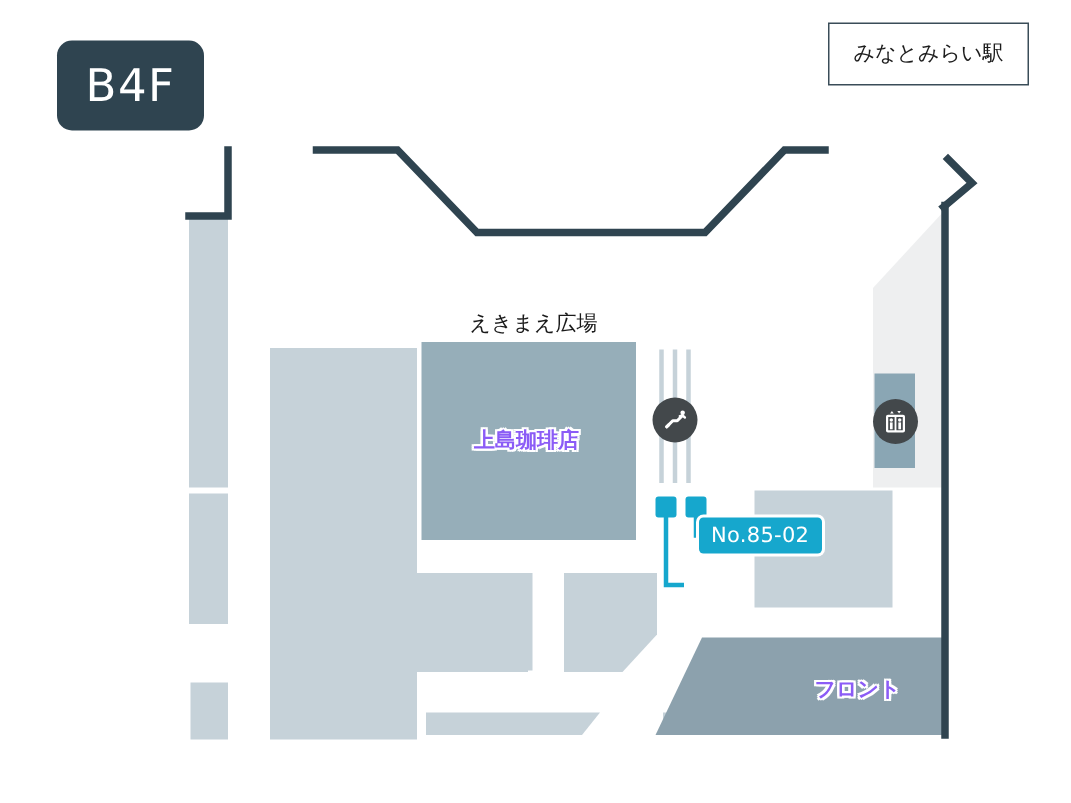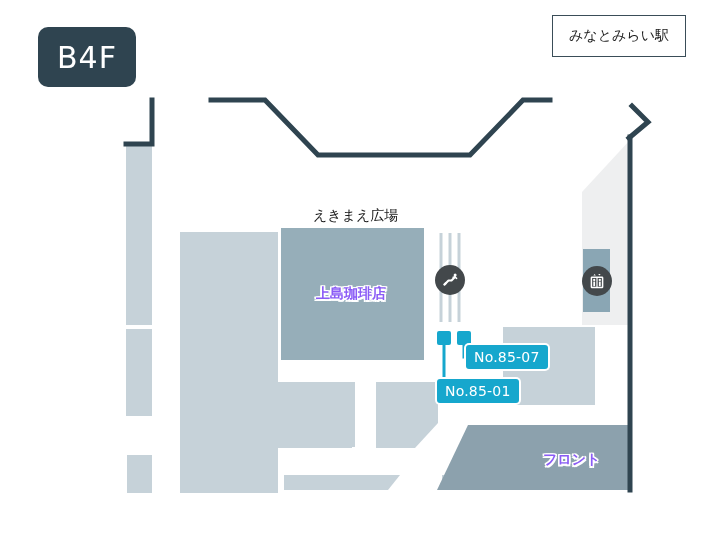--- a/index.html
+++ b/index.html
@@ -175,23 +175,22 @@
   <div class="map-label outlined" style="left:507px; top:451px;margin-left:36px;">フロント</div>
 
   <svg style="position:absolute; left:0; top:0; width:714px; height:535px; pointer-events:none;" viewBox="0 0 714 535">
     <path d="M 444 342 L 444 390 L 456 390" stroke="#16a7cd" stroke-width="3" fill="none"></path>
     <path d="M 464 342 L 464 357 L 478 357" stroke="#16a7cd" stroke-width="3" fill="none"></path>
   </svg>
 
   <div class="poi-dot" style="left:437px; top:331px;"></div>
   <div class="poi-dot" style="left:457px; top:331px;"></div>
 
-  <div class="poi-tag" style="left:466px; top:345px;">No.85-07</div>
-
-  <div class="poi-tag" style="left:437px; top:379px;">No.85-01</div>
+  <div class="poi-tag" style="left:466px; top:345px;">No.85-02</div>
+
 
   <div class="icon-circle" style="left:435px; top:265px;">
     <svg width="20" height="20" viewBox="0 0 20 20">
       <path d="M4.5 14.5 L8.5 10.5 L11.5 10.5 L15 7" stroke="#ffffff" stroke-width="2.1" fill="none" stroke-linecap="round" stroke-linejoin="round"></path>
       <path d="M4.5 14.5 L5.8 13.2" stroke="#ffffff" stroke-width="2.1" stroke-linecap="round" fill="none"></path>
       <circle cx="15.1" cy="5.1" r="1.5" fill="#ffffff"></circle>
       <path d="M13.2 7.4 L15 7 L16.6 8.3" stroke="#ffffff" stroke-width="1.6" fill="none" stroke-linecap="round" stroke-linejoin="round"></path>
     </svg>
   </div>
 

